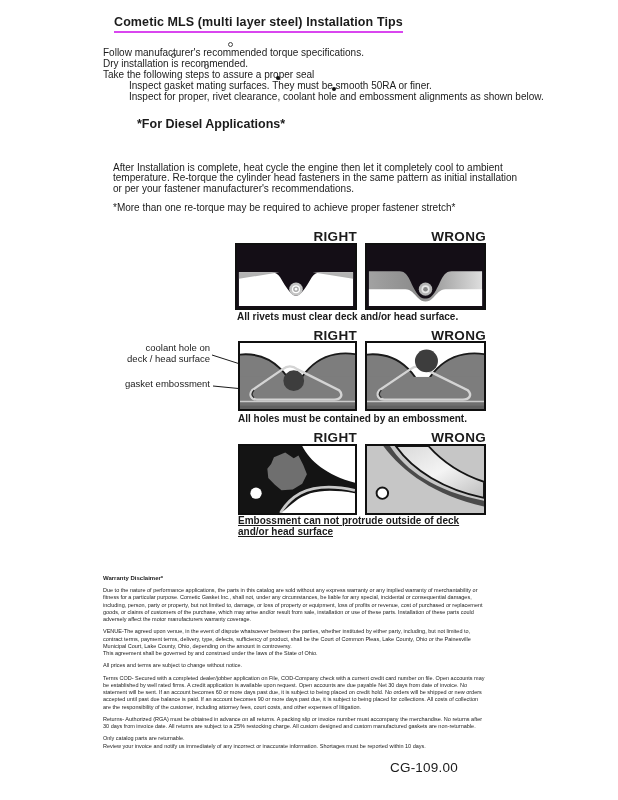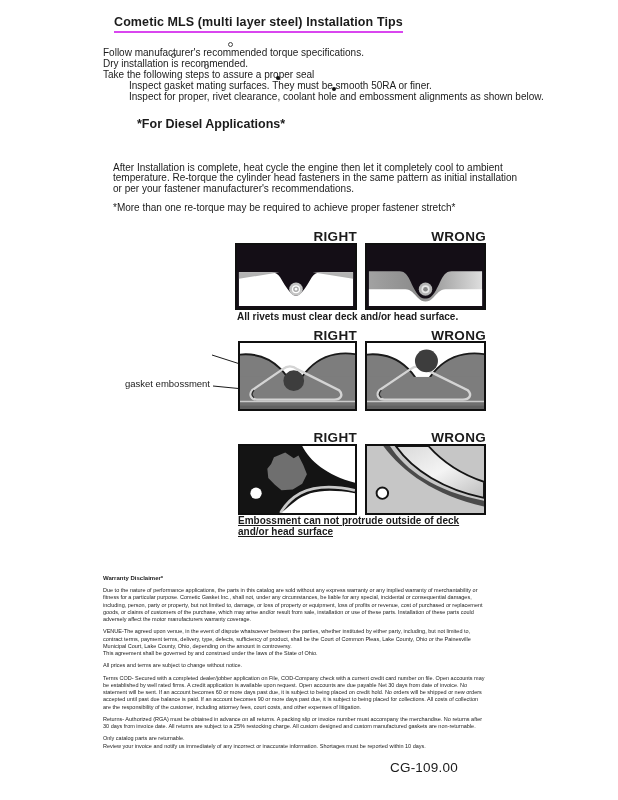--- a/index.html
+++ b/index.html
@@ -106,20 +106,22 @@
       <circle cx="61" cy="47" r="7" fill="#b5b5b5"></circle>
       <circle cx="61" cy="47" r="4.2" fill="#e8e8e8"></circle>
       <circle cx="61" cy="47" r="2.4" fill="#858585"></circle>
     </svg>
   </div>
   <div class="abs caption" style="top:312px; left:237px;">All rivets must clear deck and/or head surface.</div>
 
   <div class="abs rw-label" style="top:328px; left:237px;">RIGHT</div>
   <div class="abs rw-label" style="top:328px; left:366px;">WRONG</div>
 
+  <div class="abs callout" style="top:343px; left:80px;">coolant hole on
+deck / head surface</div>
   <div class="abs callout" style="top:379px; left:80px;">gasket embossment</div>
 
   <svg class="abs" style="top:345px; left:210px;" width="90" height="52">
     <line x1="2" y1="10" x2="83" y2="36" stroke="#1a1a1a" stroke-width="1"></line>
     <line x1="3" y1="41" x2="44" y2="45" stroke="#1a1a1a" stroke-width="1"></line>
   </svg>
 
   <div class="abs panel" style="top:341px; left:238px; width:119px; height:70px;">
     <svg viewBox="0 0 122 70" preserveAspectRatio="none">
       <rect width="122" height="70" fill="#ffffff"></rect>
@@ -141,20 +143,21 @@
       <circle cx="112" cy="66" r="55" fill="#7d7d7d" stroke="#1a1a1a" stroke-width="2"></circle>
       <rect x="0" y="36" width="122" height="34" fill="#7d7d7d"></rect>
       <path d="M18,60 C12,60 9,55 13,50 L45,28 C50,24 56,24 61,28 L105,50 C110,55 107,60 100,60 Z" fill="none" stroke="#d4d4d4" stroke-width="2.5"></path>
       <path d="M15,58 C12,56 12,53 15,50" fill="none" stroke="#2e2e2e" stroke-width="1.4"></path>
       <circle cx="62" cy="19" r="12" fill="#3d3d3d"></circle>
       <rect x="0" y="62" width="122" height="8" fill="#6f6f6f"></rect>
       <line x1="0" y1="62" x2="122" y2="62" stroke="#cccccc" stroke-width="1.6"></line>
       <rect x="0" y="66.5" width="122" height="3.5" fill="#616161"></rect>
     </svg>
   </div>
+  <div class="abs caption" style="top:414px; left:238px;">All holes must be contained by an embossment.</div>
 
   <div class="abs rw-label" style="top:430px; left:237px;">RIGHT</div>
   <div class="abs rw-label" style="top:430px; left:366px;">WRONG</div>
 
   <div class="abs panel" style="top:444px; left:238px; width:119px; height:71px;">
     <svg viewBox="0 0 122 71" preserveAspectRatio="none">
       <rect width="122" height="71" fill="#ffffff"></rect>
       <path d="M0,0 H66 C74,16 92,31 122,39 V50 C92,45 73,47 58,59 C48,67 44,71 43,71 H0 Z" fill="#141414"></path>
       <path d="M43,71 C48,62 55,55 64,50 C80,42 100,42 122,47" stroke="#c9c9c9" stroke-width="3" fill="none"></path>
       <polygon points="36,12 48,7 57,13 62,10 67,20 71,30 66,40 56,46 44,47 37,41 30,34 29,24 33,19" fill="#6f6f6f"></polygon>

